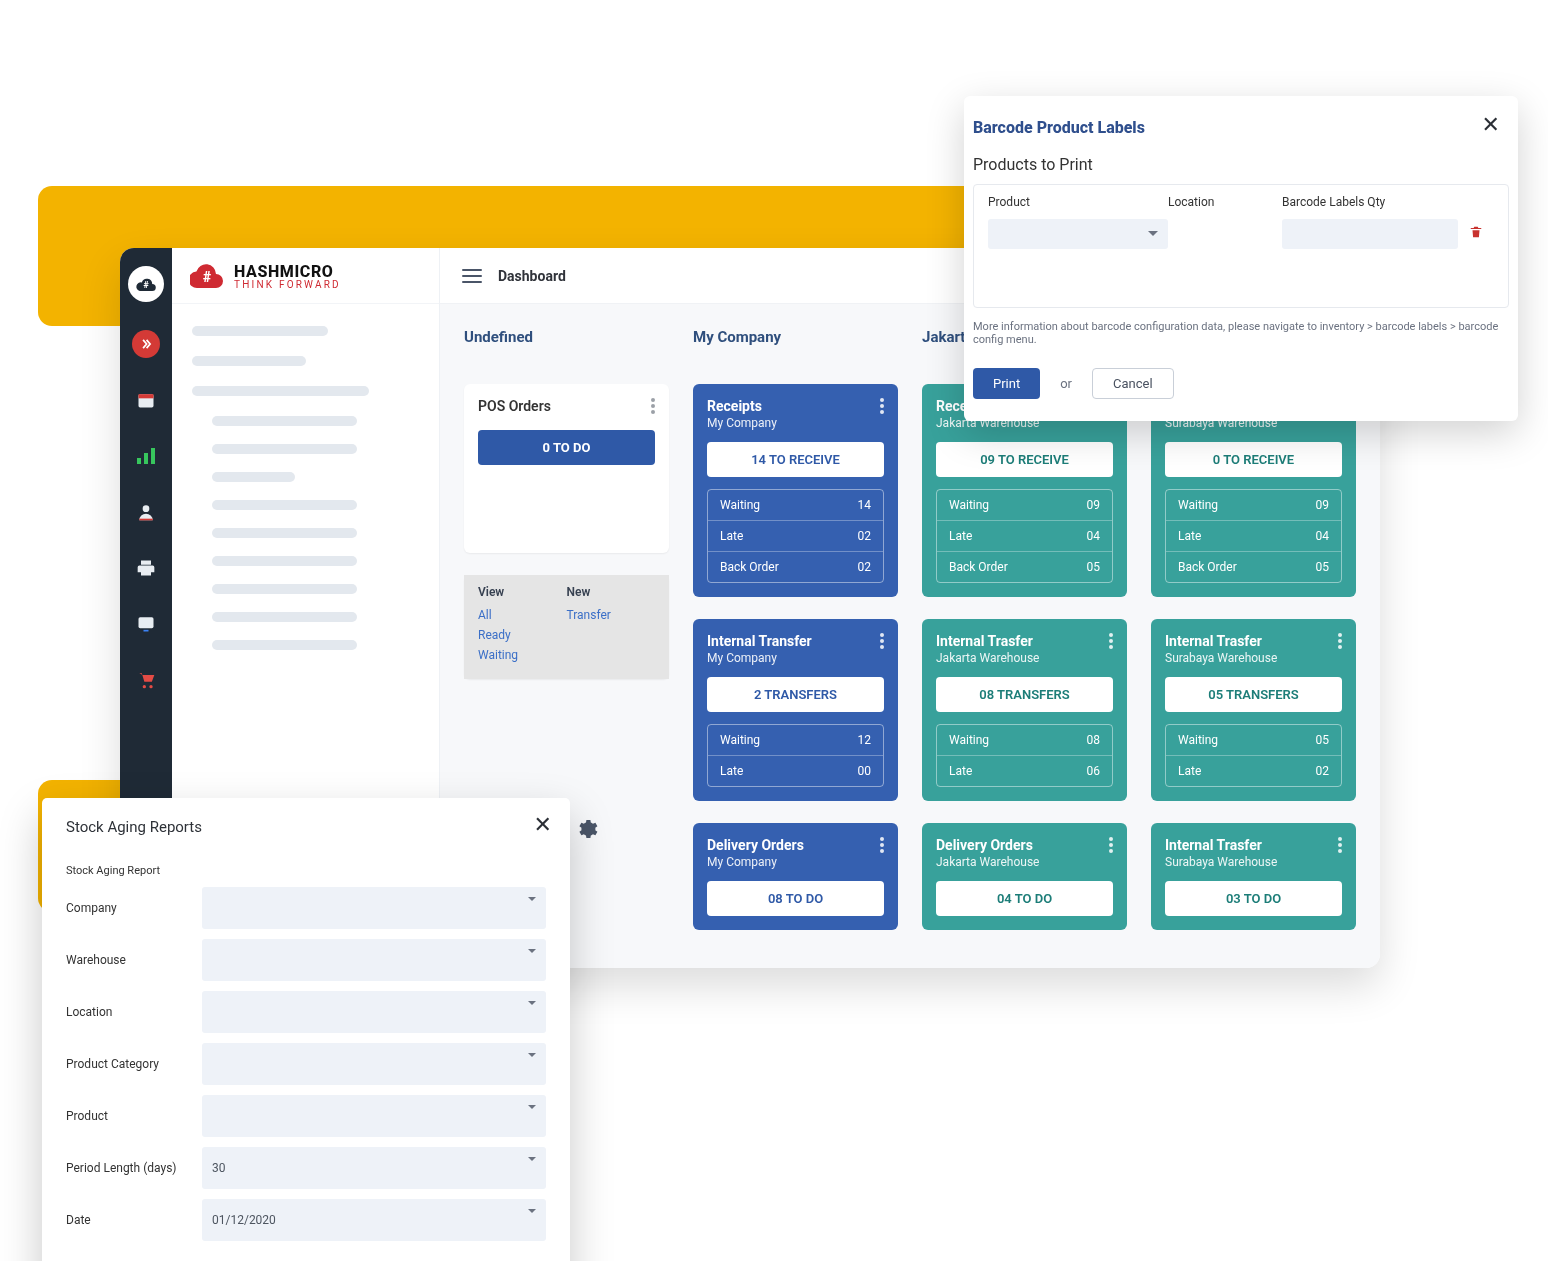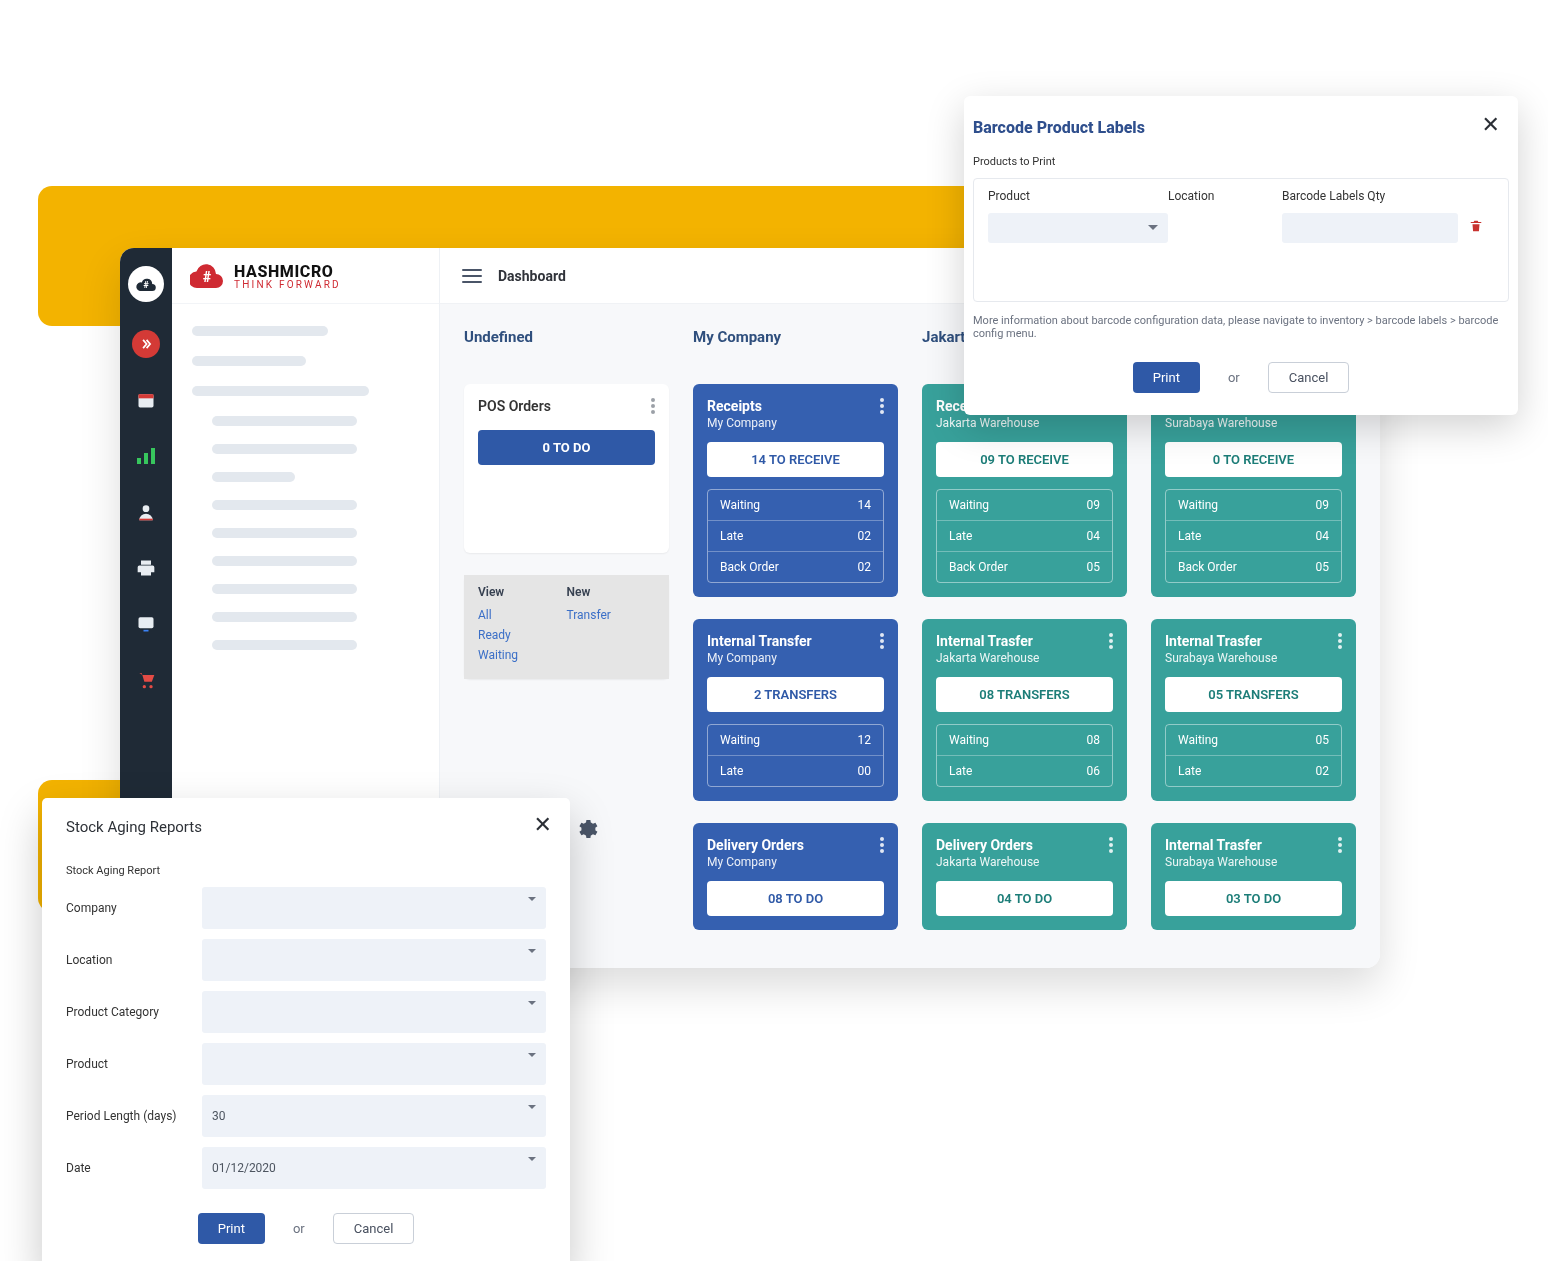--- a/index.html
+++ b/index.html
@@ -64,30 +64,30 @@
 .w-card .dots span { background: #8a8f98; }
 
 .col-stack { display: flex; flex-direction: column; gap: 22px; }
 
 .gear-pos { position: absolute; left: 574px; top: 817px; color: #4a5568; }
 
 
 .modal-barcode { position: absolute; left: 928px; top: 96px; width: 554px; background: #fff; border-radius: 6px; box-shadow: 0 12px 38px rgba(0,0,0,.18); padding: 22px 9px; z-index: 40; margin-left: 36px; }
 .modal-barcode .m-title { font-size: 16px; font-weight: 800; color: #2f4f8d; }
 .modal-barcode .close { position: absolute; right: 18px; top: 16px; font-size: 22px; color: #2b2f36; cursor: pointer; }
-.modal-barcode .m-sub { font-size: 11px; color: #333; margin-top: 18px; }
+.modal-barcode .m-sub { font-size: 16px; color: #333; margin-top: 18px; }
 .panel { border: 1px solid #e6e9ee; border-radius: 4px; margin-top: 10px; }
 .panel .head { display: grid; grid-template-columns: 180px 1fr 176px 36px; padding: 10px 14px; font-size: 12px; color: #333; }
 .panel .body { display: grid; grid-template-columns: 180px 1fr 176px 36px; padding: 0 14px 58px; align-items: center; }
 .sel { height: 30px; background: #eef2f8; border-radius: 3px; position: relative; }
 .sel::after { content: ""; position: absolute; right: 10px; top: 12px; border: 5px solid transparent; border-top-color: #6b7280; }
 .inp { height: 30px; background: #eef2f8; border-radius: 3px; }
 .trash { color: #c8322f; text-align: center; cursor: pointer; }
 .note { font-size: 11px; color: #6b7280; margin-top: 12px; }
-.m-actions { display: flex; align-items: center; gap: 28px; justify-content: center; margin-top: 22px; }
+.m-actions { display: flex; align-items: center; gap: 20px; margin-top: 22px; }
 .btn-prim { background: #2f59a7; color: #fff; border: none; padding: 8px 20px; font-size: 13px; border-radius: 4px; cursor: pointer; }
 .btn-sec { background: #fff; color: #495160; border: 1px solid #c9cfd8; padding: 7px 20px; font-size: 13px; border-radius: 4px; cursor: pointer; }
 .or { font-size: 13px; color: #6b7280; }
 
 
 .modal-aging { position: absolute; left: 42px; top: 798px; width: 528px; background: #fff; border-radius: 5px; box-shadow: 0 18px 44px rgba(0,0,0,.22); padding: 20px 24px 26px; z-index: 50; }
 .modal-aging .m-title { font-size: 15px; font-weight: 400; color: #2e3238; }
 .modal-aging .close { position: absolute; right: 18px; top: 14px; font-size: 22px; color: #2b2f36; cursor: pointer; }
 .modal-aging .sub { font-size: 11px; color: #333; margin-top: 28px; margin-bottom: 10px; }
 .frow { display: grid; grid-template-columns: 136px 1fr; align-items: center; margin-bottom: 10px; font-size: 12px; color: #333; }
@@ -492,20 +492,24 @@
 <div class="modal-aging">
   <div class="m-title">Stock Aging Reports</div>
   <div class="close">✕</div>
   <div class="sub">Stock Aging Report</div>
 
   <div class="frow">
       <div>Company</div>
       <div class="sel"></div>
     </div>
   <div class="frow">
+      <div>Warehouse</div>
+      <div class="sel"></div>
+    </div>
+  <div class="frow">
       <div>Location</div>
       <div class="sel"></div>
     </div>
   <div class="frow">
       <div>Product Category</div>
       <div class="sel"></div>
     </div>
   <div class="frow">
       <div>Product</div>
       <div class="sel"></div>

